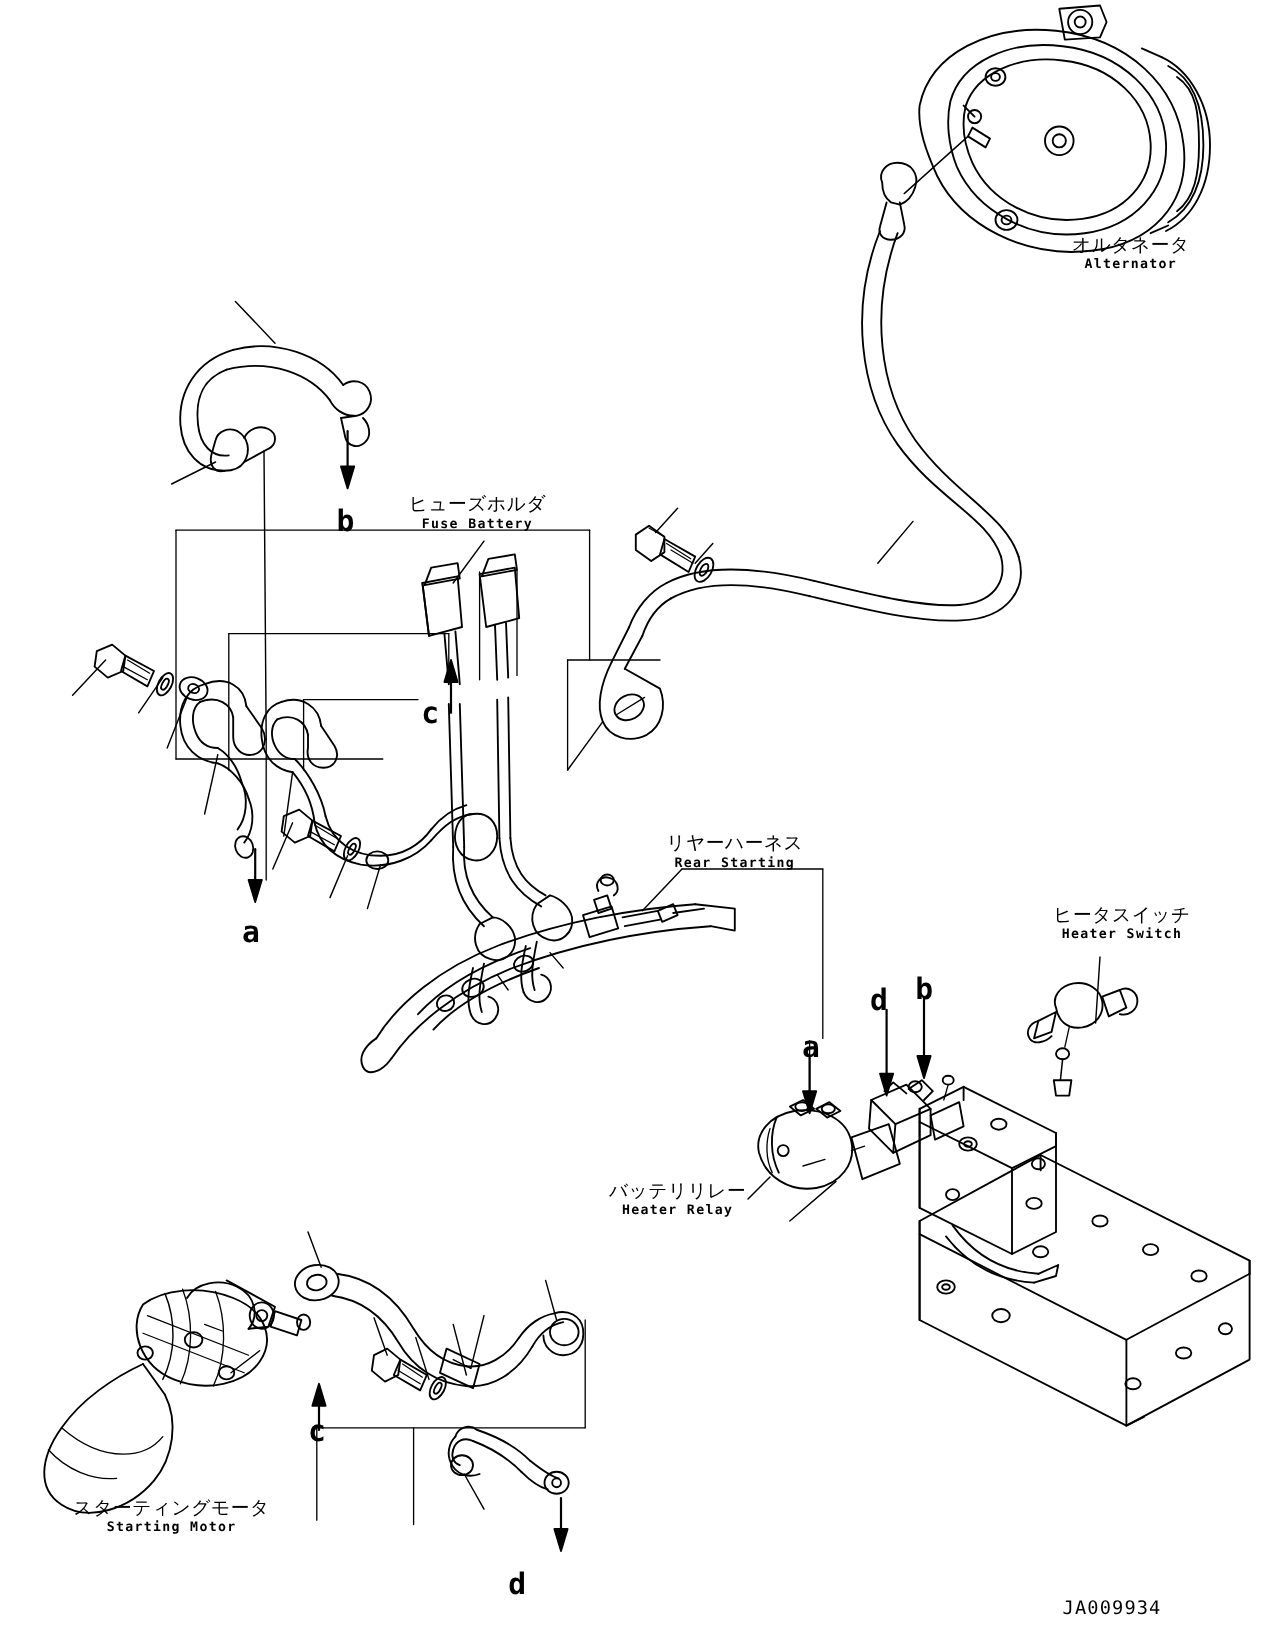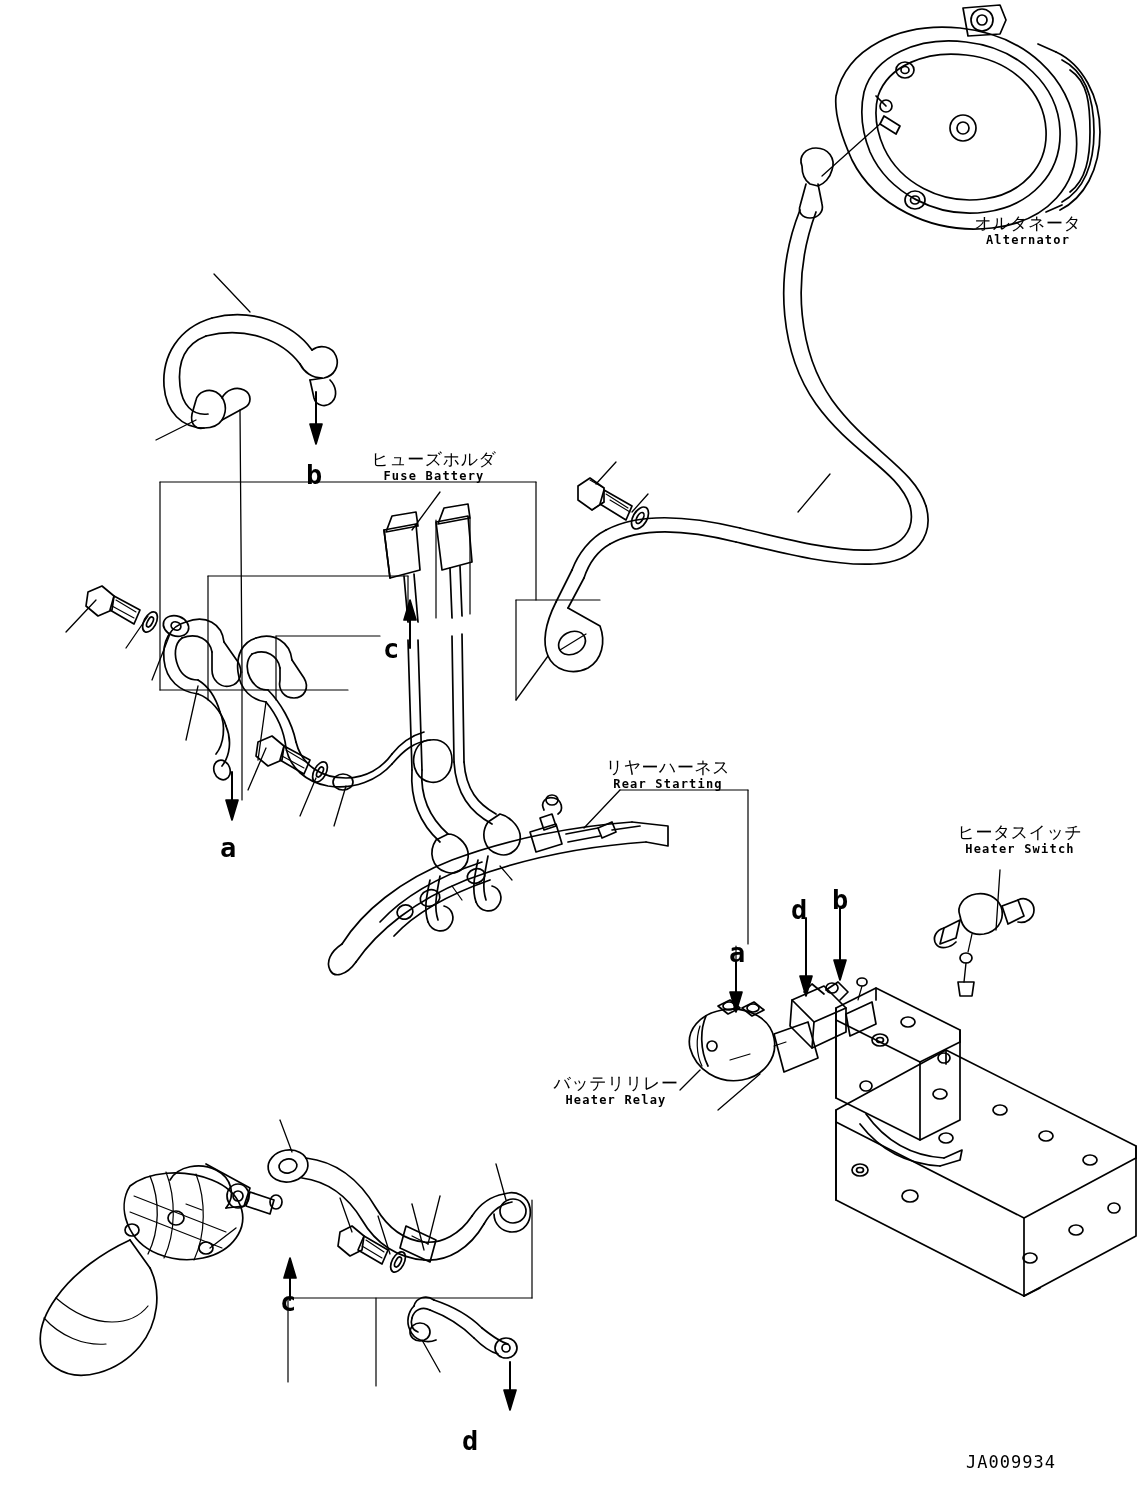--- a/index.html
+++ b/index.html
@@ -533,20 +533,24 @@
   <div class="lbl" style="left:1020px; top:823px; transform:translateX(-50%);">
     <span class="jp">ヒータスイッチ</span>
     <span class="en">Heater Switch</span>
   </div>
 
   <div class="lbl" style="left:616px; top:1074px; transform:translateX(-50%);">
     <span class="jp">バッテリリレー</span>
     <span class="en">Heater Relay</span>
   </div>
 
+  <div class="lbl" style="left:156px; top:1362px; transform:translateX(-50%);">
+    <span class="jp">スターティングモータ</span>
+    <span class="en">Starting Motor</span>
+  </div>
 
   <div class="callout" style="left:306px; top:459px;">b</div>
   <div class="callout" style="left:383px; top:633px;">c</div>
   <div class="callout" style="left:220px; top:832px;">a</div>
   <div class="callout" style="left:729px; top:937px;">a</div>
   <div class="callout" style="left:791px; top:894px;">d</div>
   <div class="callout" style="left:832px; top:884px;">b</div>
   <div class="callout" style="left:280px; top:1286px;">c</div>
   <div class="callout" style="left:462px; top:1425px;">d</div>
 

